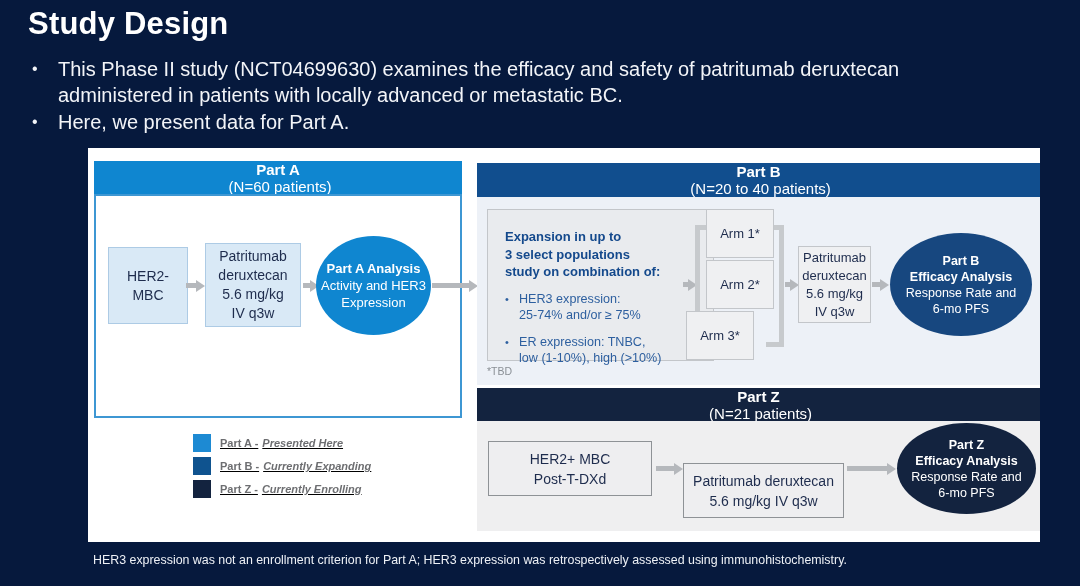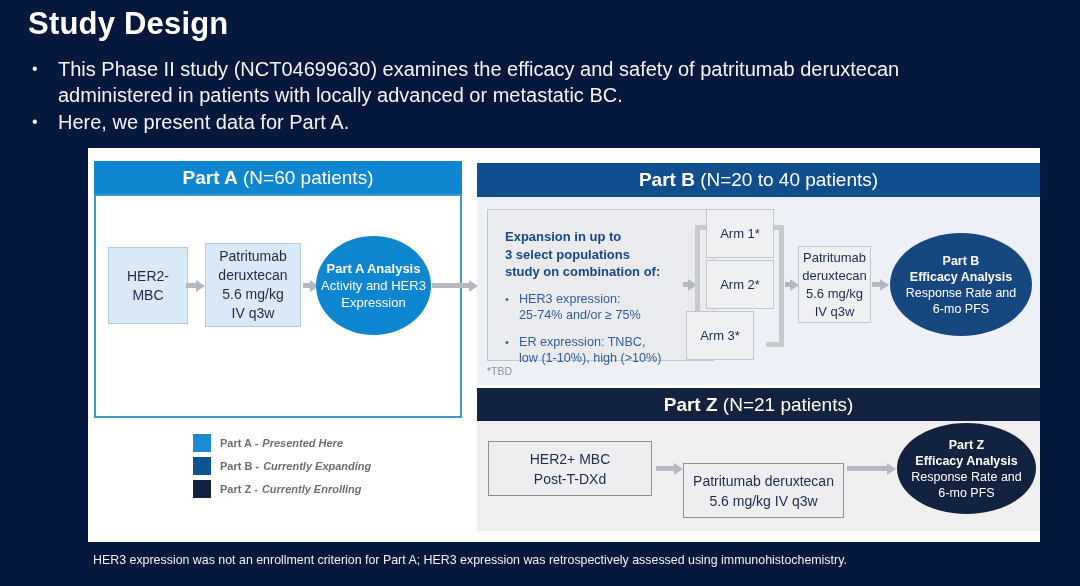--- a/index.html
+++ b/index.html
@@ -9,21 +9,21 @@
   }
   
   .slide-title{position:absolute;left:28px;top:6px;color:#fff;font-size:31px;font-weight:bold;letter-spacing:.2px;}
   .bullets{position:absolute;left:32px;top:56px;color:#f2f4f8;font-size:20px;line-height:26px;}
   .bullet-row{display:flex;margin-bottom:1px;}
   .bullet-dot{width:26px;flex:0 0 26px;font-size:16px;line-height:26px;}
   .bullet-text span{display:block;}
   
   .panel{position:absolute;left:88px;top:148px;width:952px;height:394px;background:#ffffff;}
   
-  .sec-header{position:absolute;color:#fff;display:flex;justify-content:center;align-items:center;font-size:19px;white-space:pre;}
+  .sec-header{position:absolute;color:#fff;display:flex;justify-content:center;align-items:center;font-size:15px;white-space:pre;flex-direction:column;}
   .sec-header .hb{font-weight:bold;}
   
   .part-a-border{position:absolute;left:94px;top:194px;width:368px;height:224px;border:2px solid #3e97d3;box-sizing:border-box;background:#fff;}
   .box{position:absolute;display:flex;flex-direction:column;justify-content:center;align-items:center;text-align:center;box-sizing:border-box;color:#1e2c4d;}
   .box-a{background:#d9e9f6;border:1px solid #adcbe5;font-size:14px;line-height:19px;}
   .box-b{background:#eff0f2;border:1px solid #c3c6ca;font-size:13px;line-height:18px;}
   .box-z{background:#eeeef0;border:1px solid #8e9296;font-size:14px;line-height:20px;}
   .ellipse{position:absolute;border-radius:50%;color:#fff;display:flex;flex-direction:column;justify-content:center;align-items:center;text-align:center;}
   .el-b{font-weight:bold;}
   
@@ -36,21 +36,21 @@
   .exp-head{color:#14498c;font-weight:bold;font-size:13px;line-height:17.5px;}
   .exp-bullet{display:flex;margin-top:10px;color:#2d5f9f;font-size:12.6px;line-height:16.5px;}
   .exp-bullet .dot{flex:0 0 14px;font-size:11px;}
   .exp-bullet span span{display:block;}
   .tbd{position:absolute;left:487px;top:365px;color:#8b9096;font-size:10.5px;}
   .bracket{position:absolute;background:#c7cacd;z-index:1;}
   .armbox{z-index:2;}
   
   .part-z-body{position:absolute;left:477px;top:421px;width:563px;height:110px;background:#efeff0;}
   
-  .legend-item{position:absolute;display:flex;align-items:center;}
+  .legend-item{position:absolute;display:flex;align-items:center;text-decoration:underline;}
   .legend-sq{width:18px;height:18px;flex:0 0 18px;margin-right:9px;}
   .legend-label{color:#6d6e71;font-size:11px;font-weight:bold;white-space:pre;}
   .legend-status{color:#6d6e71;font-size:11px;font-weight:bold;font-style:italic;margin-left:4px;}
   
   .footnote{position:absolute;left:93px;top:553px;color:#eef1f6;font-size:12.4px;}
   .lh17{line-height:17px;font-size:13px;}
   .lh16{line-height:16px;font-size:12.5px;}
 </style>
 </head>
 <body>

